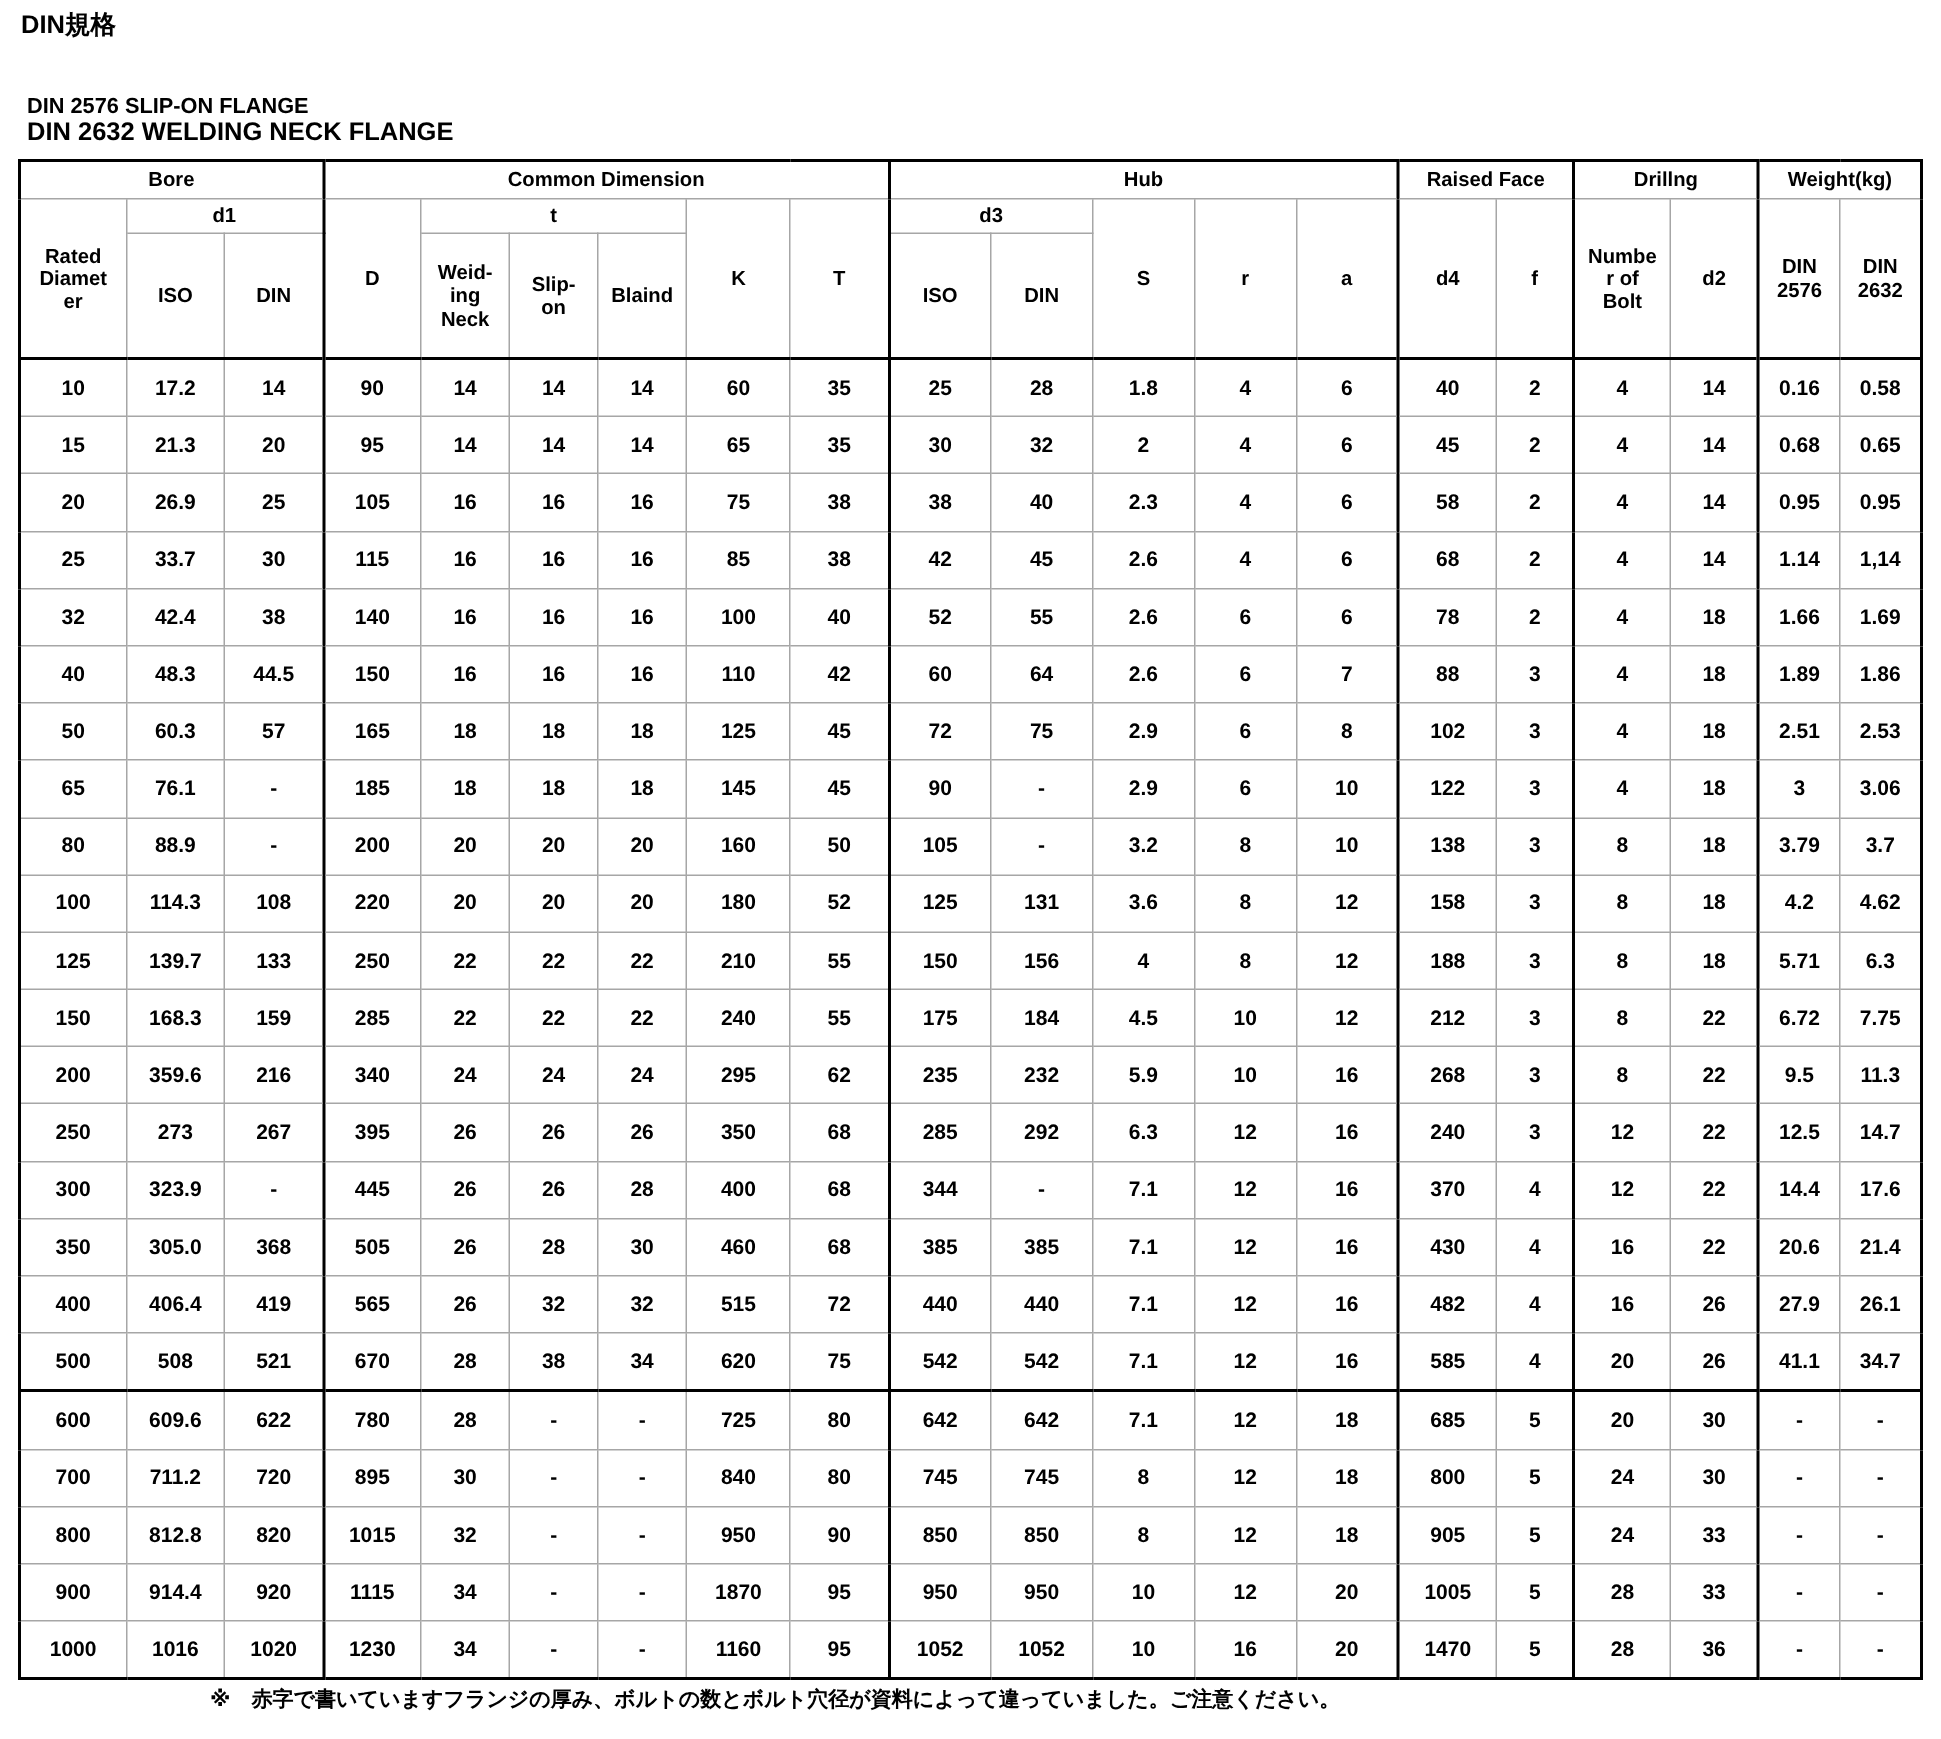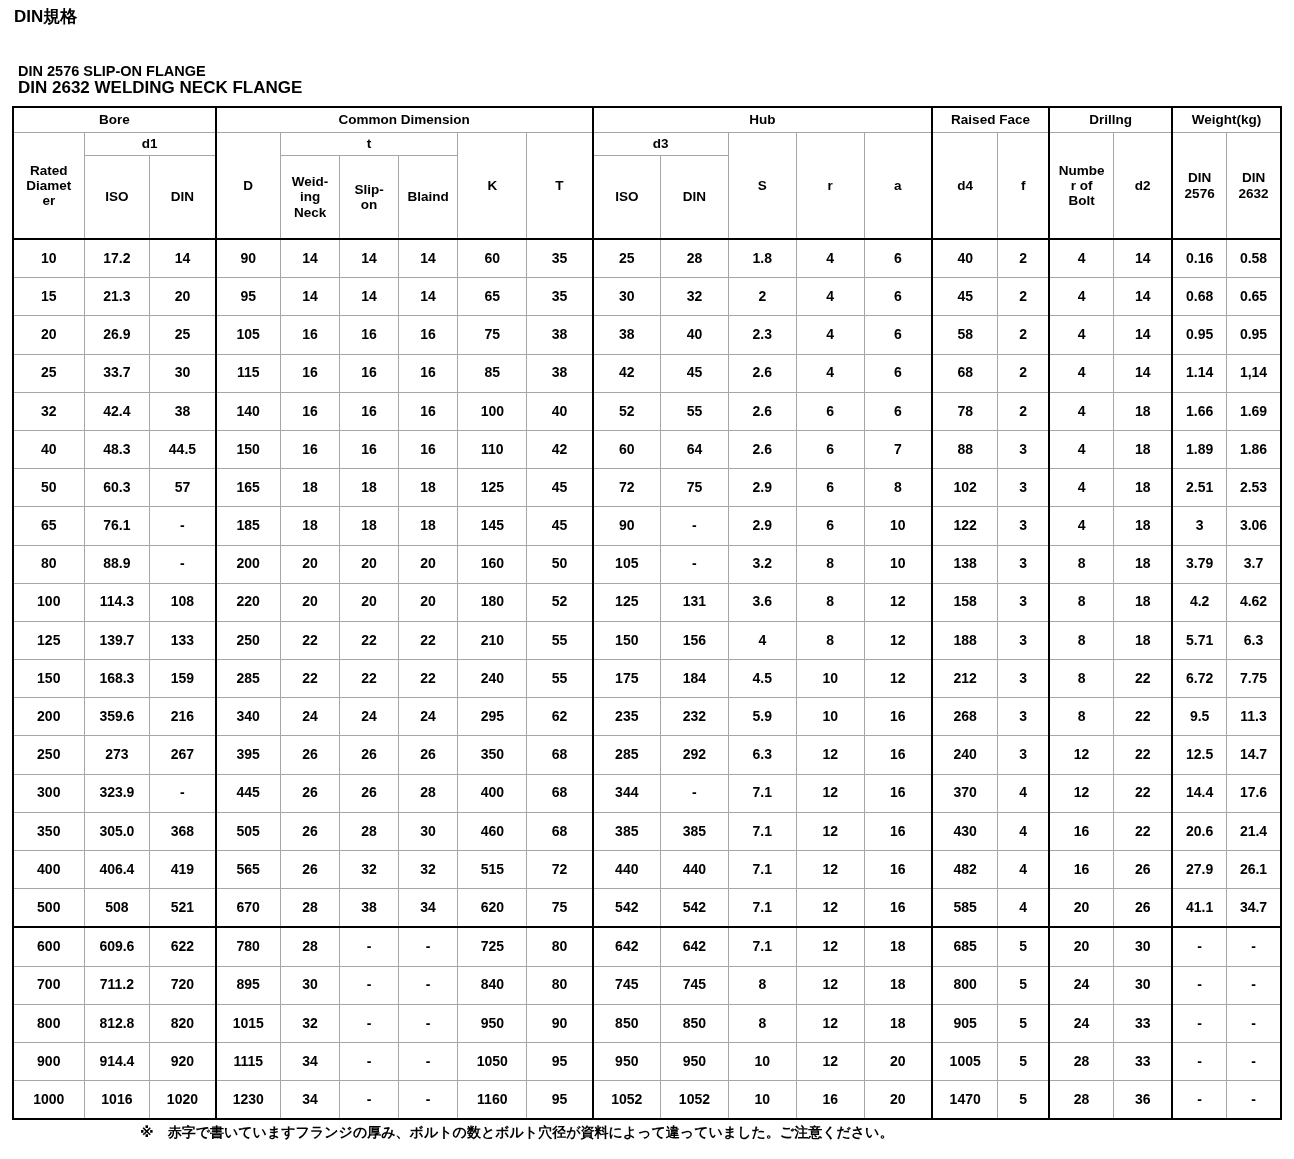--- a/index.html
+++ b/index.html
@@ -648,21 +648,21 @@
           <td class="hb-right">-</td>
         </tr>
         <tr>
           <td class="hb-left">900</td>
           <td>914.4</td>
           <td>920</td>
           <td class="hb-left">1115</td>
           <td>34</td>
           <td>-</td>
           <td>-</td>
-          <td>1050</td>
+          <td>1870</td>
           <td>95</td>
           <td class="hb-left">950</td>
           <td>950</td>
           <td>10</td>
           <td>12</td>
           <td>20</td>
           <td class="hb-left">1005</td>
           <td>5</td>
           <td class="hb-left">28</td>
           <td>33</td>

